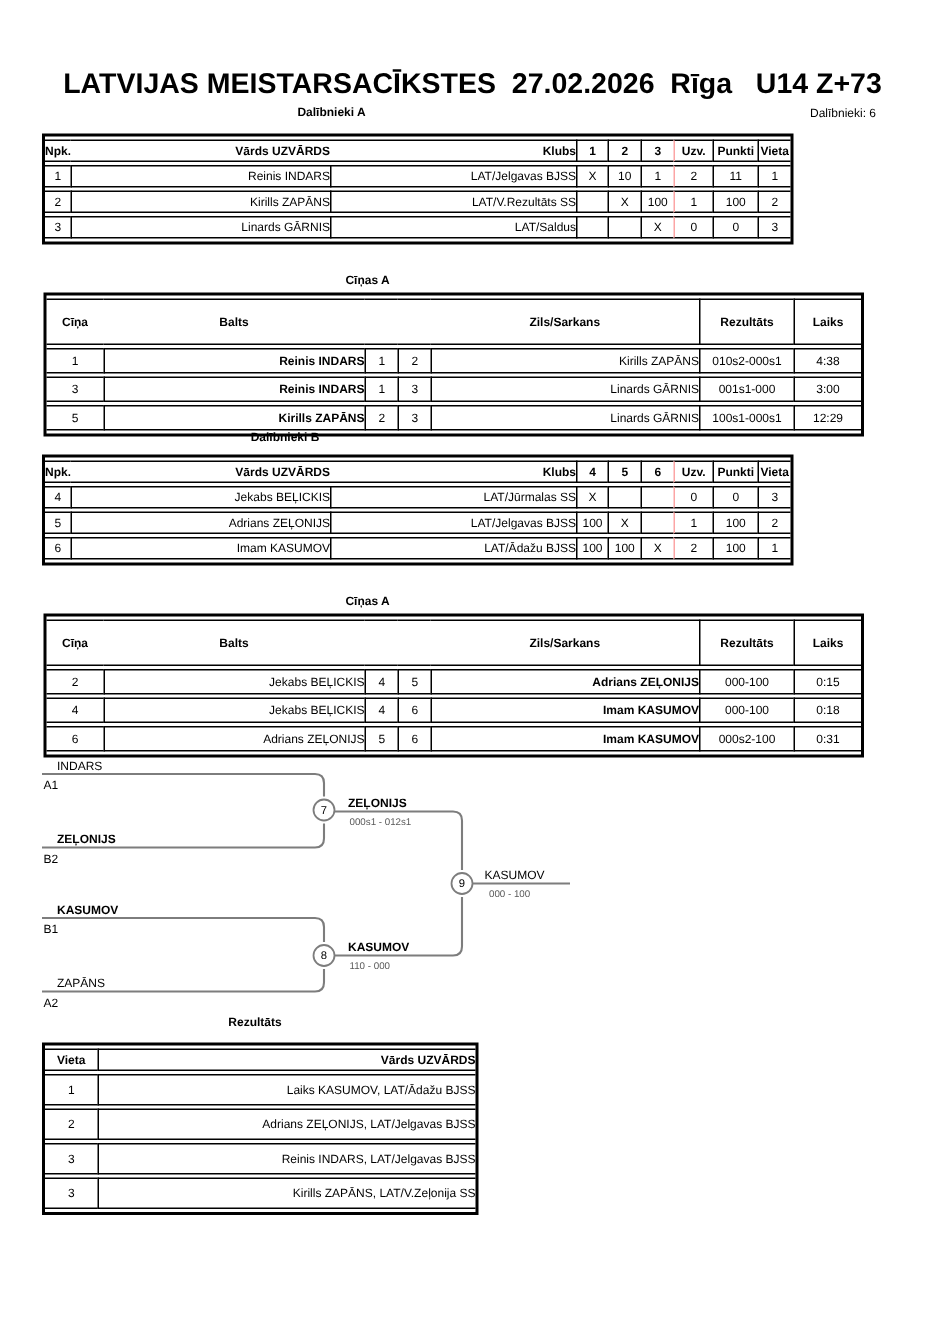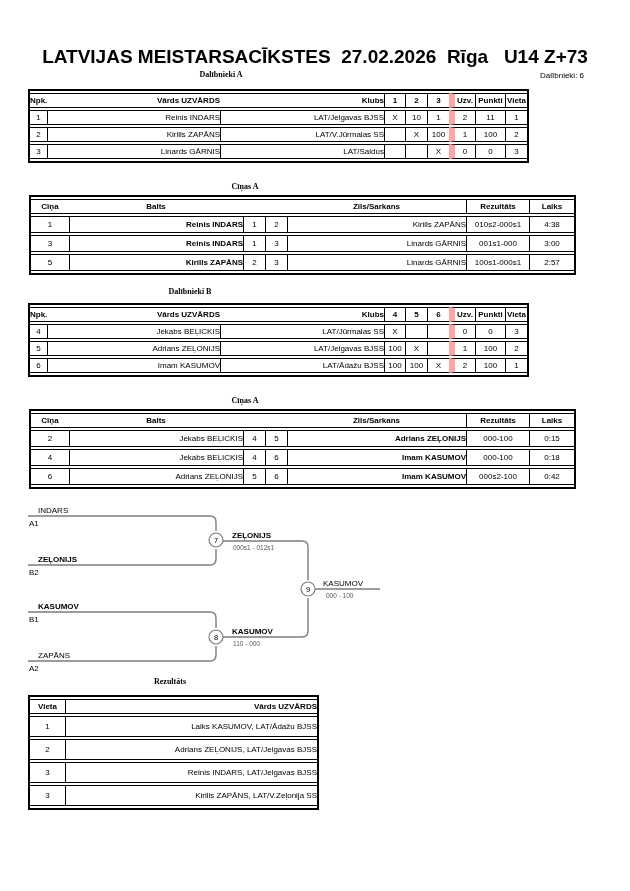--- a/index.html
+++ b/index.html
@@ -8,40 +8,40 @@
     width:630px; height:891px; position:relative;
     font-family:"Liberation Sans", sans-serif; color:#000;
     overflow:hidden;
   }
   .abs { position:absolute; }
 
   .page-title {
     top:46px; left:0; width:630px; text-align:center;
     font-size:19px; font-weight:bold; white-space:pre; letter-spacing:0px;
   }
-  .sec-heading { font-size:8px; font-weight:bold; text-align:center;font-family:Liberation Serif, serif; }
+  .sec-heading { font-size:8px; font-weight:bold; text-align:center; }
   .participants-count { font-size:8px; }
 
   table {
     border-collapse:separate; border-spacing:0 2px;
     border:2px solid #000; table-layout:fixed; background:#fff;
   }
   th, td {
     font-size:8px; border-top:1px solid #000; border-bottom:1px solid #000;
     overflow:hidden; white-space:nowrap; vertical-align:middle; text-align:center;
     font-weight:normal; padding:0;
   }
   th { font-weight:bold; }
   .bl  { border-left:1px solid #000; }
-  .blk { border-left:6px solid #fca5a5; }
+  .blk { border-left:1px solid #fca5a5; }
   .left { text-align:right; }
   .b { font-weight:bold; }
 
   .t-dal th, .t-dal td { height:15px; }
-  .t-fight th { height:15px; }
+  .t-fight th { height:31px; }
   .t-fight td { height:17px; }
   .t-res th { height:15px; }
   .t-res td { height:21px; }
 
   .pad-name  { padding-left:4px; }
   .pad-club  { padding-left:6px; }
   .pad-fname { padding-left:9px; }
   .hdr-name  { padding-left:28px; }
   .hdr-club  { padding-left:39px; }
   .hdr-rname { padding-left:49px; }
@@ -92,21 +92,21 @@
     <td class="bl">X</td>
     <td class="bl">10</td>
     <td class="bl">1</td>
     <td class="blk">2</td>
     <td class="bl">11</td>
     <td class="bl">1</td>
   </tr>
   <tr>
     <td>2</td>
     <td class="bl left pad-name">Kirills ZAPĀNS</td>
-    <td class="bl left pad-club">LAT/V.Jūrmalas SS</td>
+    <td class="bl left pad-club">LAT/V.Rezultāts SS</td>
     <td class="bl"></td>
     <td class="bl">X</td>
     <td class="bl">100</td>
     <td class="blk">1</td>
     <td class="bl">100</td>
     <td class="bl">2</td>
   </tr>
   <tr>
     <td>3</td>
     <td class="bl left pad-name">Linards GĀRNIS</td>
@@ -161,21 +161,21 @@
     <td class="bl">001s1-000</td>
     <td class="bl">3:00</td>
   </tr>
   <tr>
     <td>5</td>
     <td class="bl left pad-fname b">Kirills ZAPĀNS</td>
     <td class="bl">2</td>
     <td class="bl">3</td>
     <td class="bl left pad-fname">Linards GĀRNIS</td>
     <td class="bl">100s1-000s1</td>
-    <td class="bl">2:57</td>
+    <td class="bl">12:29</td>
   </tr>
 </tbody>
   </table>
 
 <div class="abs sec-heading" style="top:287px;left:0;width:380px;">Dalībnieki B</div>
 
 <table class="abs t-dal" style="top:303px;left:28px;width:501px;">
   <colgroup>
       <col style="width:17px">
       <col style="width:173px">
@@ -275,21 +275,21 @@
     <td class="bl">000-100</td>
     <td class="bl">0:18</td>
   </tr>
   <tr>
     <td>6</td>
     <td class="bl left pad-fname">Adrians ZEĻONIJS</td>
     <td class="bl">5</td>
     <td class="bl">6</td>
     <td class="bl left pad-fname b">Imam KASUMOV</td>
     <td class="bl">000s2-100</td>
-    <td class="bl">0:42</td>
+    <td class="bl">0:31</td>
   </tr>
 </tbody>
   </table>
 
 <svg class="abs" style="top:495px;left:0;" width="630" height="185" viewBox="0 0 630 185">
   <path d="M28,21 H210 Q216,21 216,27 V36"></path>
   <path d="M28,70 H210 Q216,70 216,64 V54"></path>
   <path d="M223,46 H302 Q308,46 308,52 V85"></path>
   <path d="M28,117 H210 Q216,117 216,123 V133"></path>
   <path d="M28,166 H210 Q216,166 216,160 V151"></path>

